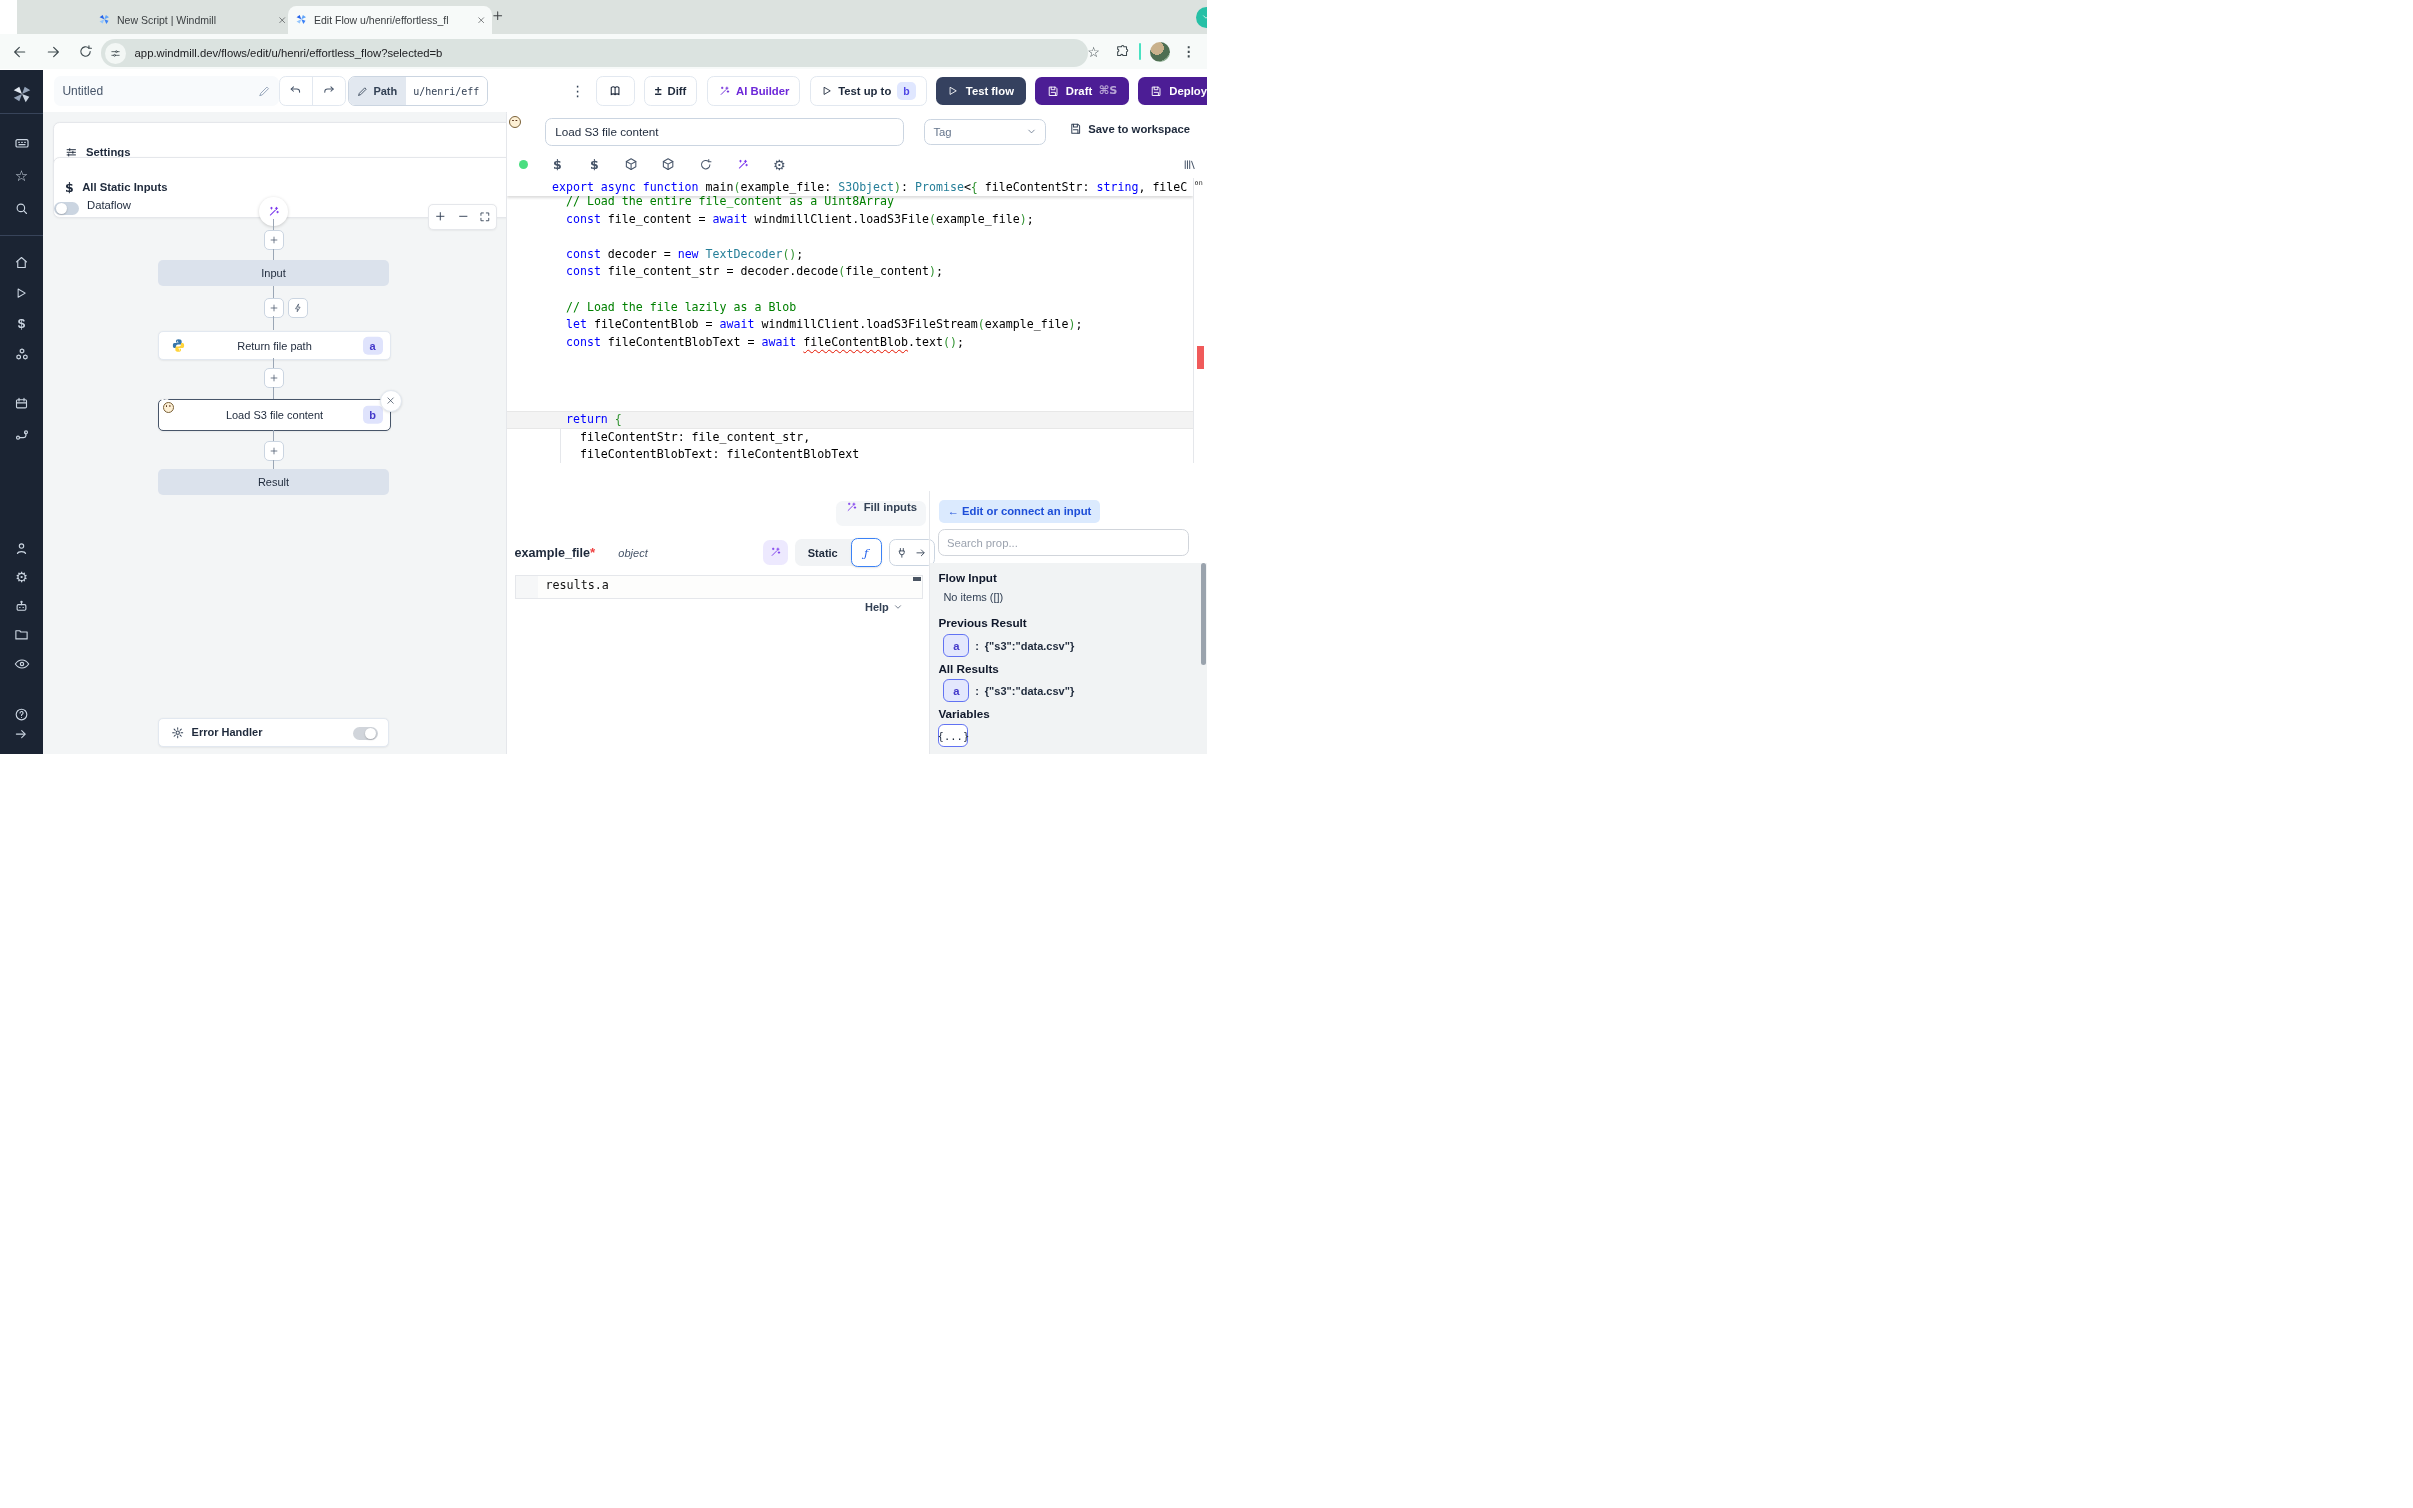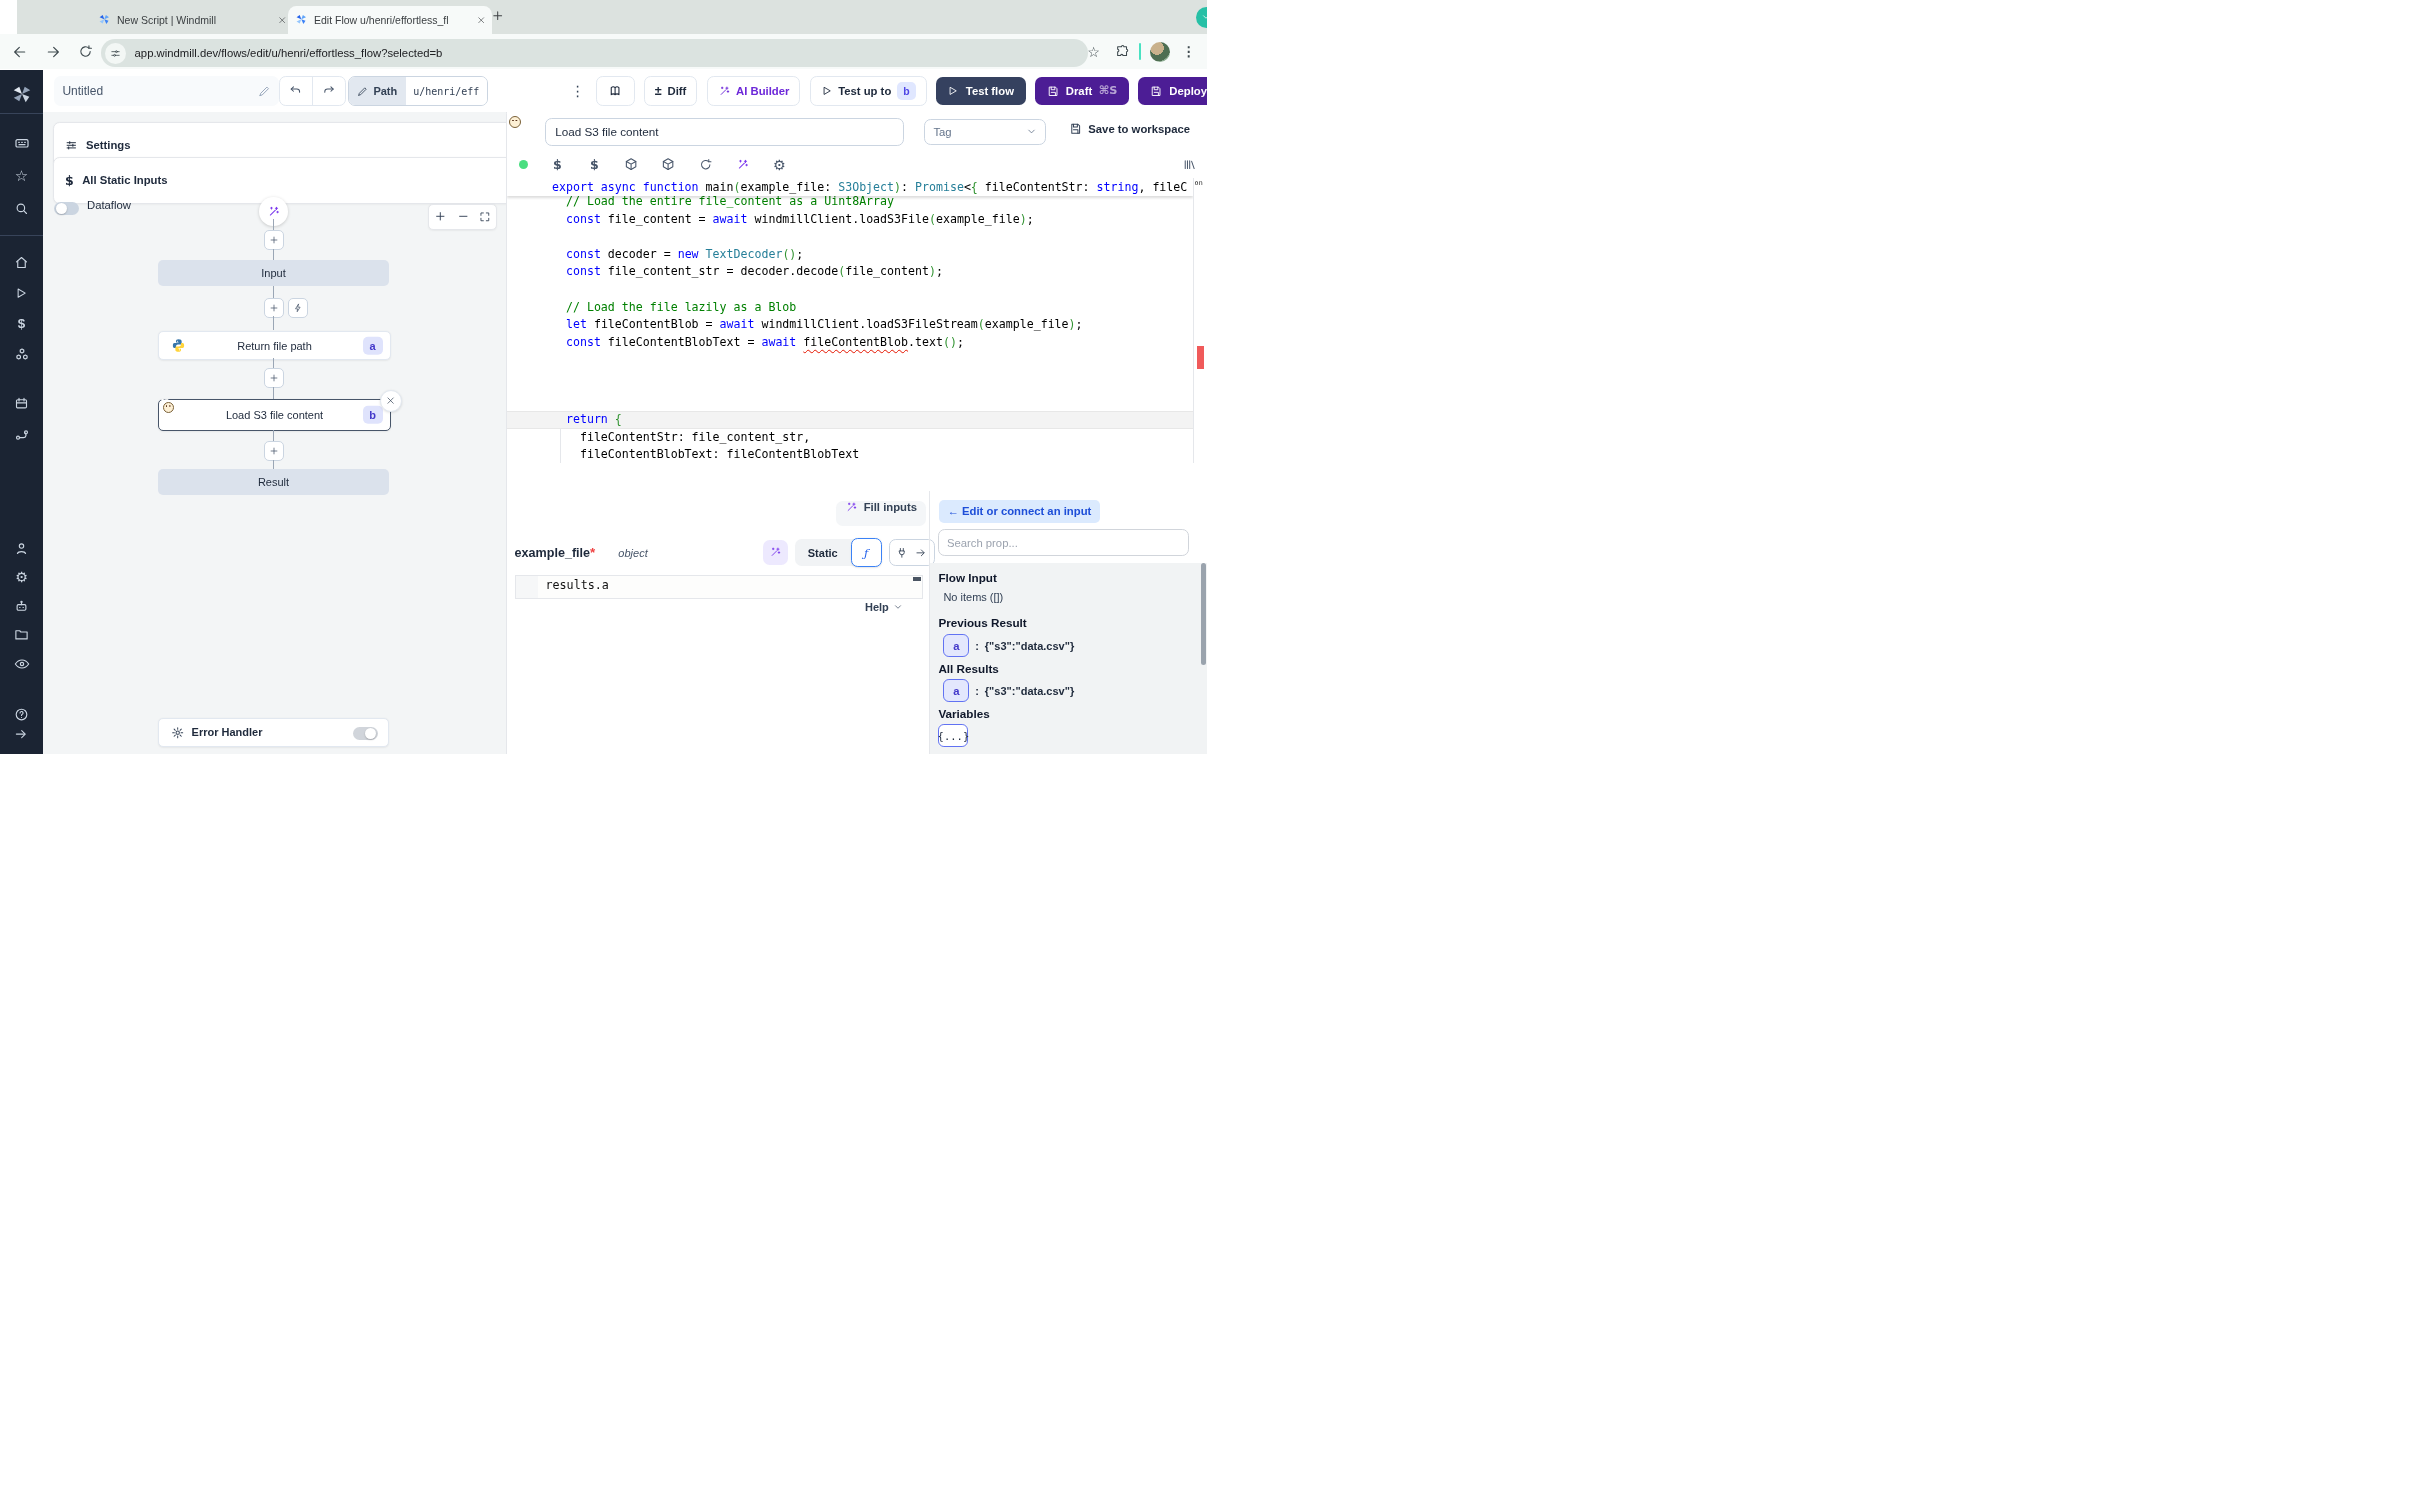--- a/index.html
+++ b/index.html
@@ -44,21 +44,21 @@
   .testflow{background:#35415f;}
   .slate{background:#4c1d95;}
   .cmds{color:rgba(255,255,255,.6);font-weight:600;font-family:"DejaVu Sans",sans-serif;}
   .kebab{color:#334155;font-size:14.2px;margin-right:1.7px;}
   
   .sidebar{position:absolute;left:0;top:70px;width:43px;height:685px;background:#1b2433;}
   .sidebar .it{position:absolute;left:0;width:43px;display:flex;justify-content:center;color:#cbd5e1;}
   .sidebar .sep{position:absolute;left:0;width:43px;border-top:0.8px solid #38445a;}
   
   .flowpanel{position:absolute;left:43px;top:112px;width:463px;height:642px;background:#f3f5f6;}
-  .card{position:absolute;left:10px;width:443px;height:28.5px;background:#fff;border:0.8px solid #e5e7eb;border-radius:6.7px;box-shadow:0 0.8px 1.7px rgba(0,0,0,.04);display:flex;align-items:center;gap:8.4px;padding:8px 11px;font-size:11.3px;font-weight:700;color:#1e293b;}
+  .card{position:absolute;left:10px;width:443px;height:28.5px;background:#fff;border:0.8px solid #e5e7eb;border-radius:6.7px;box-shadow:0 0.8px 1.7px rgba(0,0,0,.04);display:flex;align-items:center;gap:8.4px;padding:15px 11px;font-size:11.3px;font-weight:700;color:#1e293b;}
   .toggle{width:25px;height:13.4px;border-radius:6.7px;background:#cbd5e1;position:relative;}
   .toggle .knob{position:absolute;top:1.3px;width:11px;height:11px;border-radius:50%;background:#fff;box-shadow:0 0.8px 1.7px rgba(0,0,0,.25);}
   .knob.l{left:1.7px;} .knob.r{right:1.7px;}
   .wandcircle{position:absolute;width:28.5px;height:28.5px;border-radius:50%;background:#fff;box-shadow:0 0.8px 3.4px rgba(0,0,0,.18);display:flex;align-items:center;justify-content:center;color:#7c3aed;}
   .zoomctl{position:absolute;width:67px;height:23.5px;background:#fff;border:0.8px solid #e5e7eb;border-radius:5px;display:flex;align-items:center;justify-content:space-around;color:#334155;box-shadow:0 0.8px 1.7px rgba(0,0,0,.05);}
   .vline{position:absolute;width:0.8px;background:#9aa6b5;left:230px;}
   .plusnode{position:absolute;width:18.4px;height:18.4px;background:#fff;border:0.8px solid #cbd5e1;border-radius:5px;display:flex;align-items:center;justify-content:center;color:#475569;}
   .gnode{position:absolute;left:115px;width:231px;height:26px;border-radius:5px;display:flex;align-items:center;justify-content:center;font-size:11px;color:#1e293b;}
   .endnode{background:#dbe2ec;}
   .stepnode{background:#fff;border:0.8px solid #e2e8f0;box-shadow:0 0.8px 1.7px rgba(0,0,0,.06);height:27px;}

